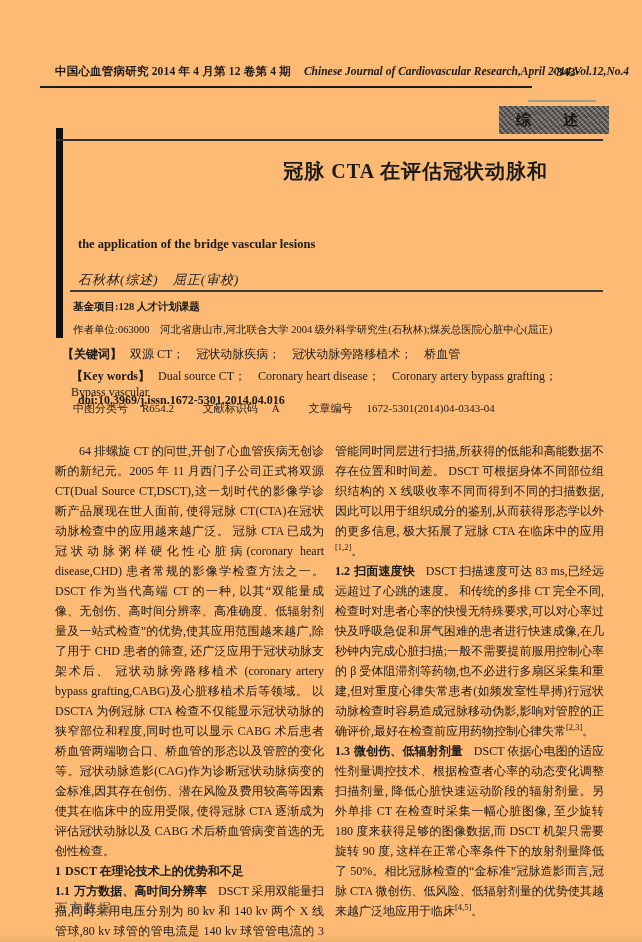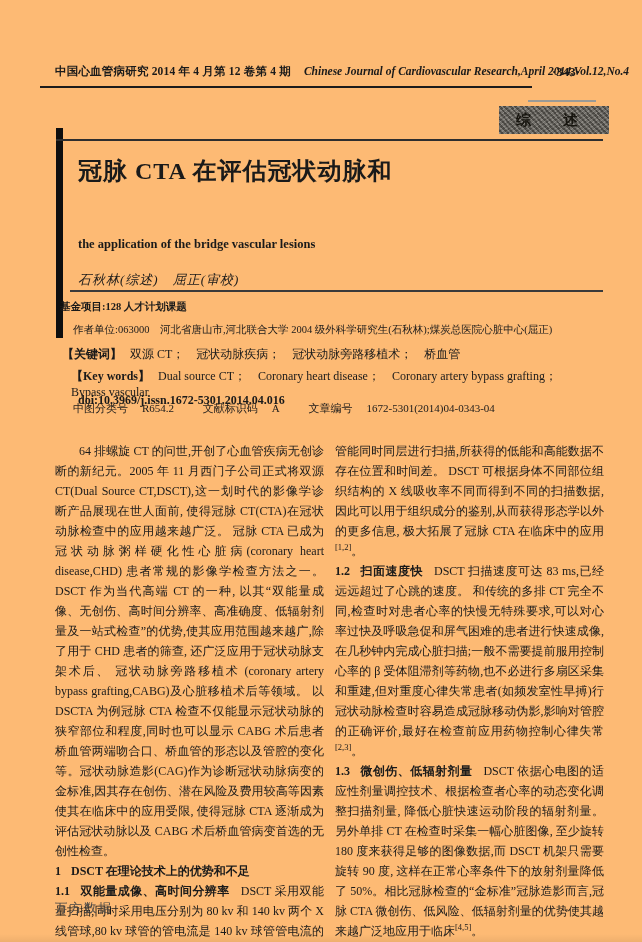--- a/index.html
+++ b/index.html
@@ -31,43 +31,43 @@
     background-image:
       repeating-linear-gradient(47deg, rgba(255,255,255,.14) 0 2px, rgba(0,0,0,.20) 2px 4px),
       repeating-linear-gradient(-33deg, rgba(255,255,255,.10) 0 1px, rgba(0,0,0,.14) 1px 3px);
     color:#17150f; font-weight:700; font-size:15px; letter-spacing:14px;
     font-family:"Liberation Sans", sans-serif;
   }
 
   
   .vbar { position:absolute; top:128px; left:56px; width:7px; height:210px; background:#0e0e0e; }
   .rule-title { position:absolute; top:139px; left:56px; width:547px; height:2px; background:#2e2e2e; }
-  .title { position:absolute; top:153px; left:78px; width:470px; font-size:24px; font-weight:700; line-height:36px; letter-spacing:1px; }
+  .title { position:absolute; top:153px; left:78px; width:470px; font-size:20px; font-weight:700; line-height:36px; letter-spacing:1px;text-align:right; }
   .title-en { position:absolute; top:234px; left:78px; width:500px; font-size:12.5px; font-weight:700; line-height:21px; }
   .authors { position:absolute; top:271px; left:78px; font-size:13px; font-style:italic; font-weight:400; letter-spacing:1px; }
   .rule-authors { position:absolute; top:290px; left:70px; width:533px; height:1.5px; background:#3a3a3a; }
 
   
-  .fund  { position:absolute; top:300px; left:60px; font-size:10.5px; font-weight:600; }
+  .fund  { position:absolute; top:300px; left:73px; font-size:10.5px; font-weight:600; }
   .affil { position:absolute; top:323px; left:73px; width:530px; font-size:10.5px; white-space:nowrap; }
   .kw    { position:absolute; top:346px; left:62px; width:532px; font-size:12px; }
   .kwen  { position:absolute; top:368px; left:71px; width:532px; font-size:12px; }
   .kw b, .kwen b { margin-right:8px; }
   .doi   { position:absolute; top:393px; left:78px; font-size:12px; font-weight:700; }
   .meta  { position:absolute; top:401px; left:73px; font-size:11px; font-weight:400; }
   .meta .lab { margin-right:14px; }
   .meta .pair { margin-right:26px; }
 
   
   .body { position:absolute; top:441px; left:55px; width:549px; display:flex; gap:11px; }
   .col { width:269px; font-size:12px; line-height:20px; text-align:justify; }
   .col p { margin:0; }
   .indent { text-indent:2em; }
   .sec { font-weight:700; margin-top:1px; }
-  .snum { margin-right:10px; font-weight:700; }
+  .snum { margin-right:4px; font-weight:700; }
   .stitle { margin-right:11px; font-weight:700; }
   sup { font-size:8.5px; line-height:0; }
 
   .watermark { position:absolute; top:900px; left:55px; font-size:12.5px; color:#454545; letter-spacing:2px; font-family:"Liberation Sans", sans-serif; }
 </style>
 </head>
 <body>
 
 <div class="page">
 
@@ -104,21 +104,21 @@
   <div class="meta">
     <span class="pair"><span class="lab">中图分类号</span><span>R654.2</span></span>
     <span class="pair"><span class="lab">文献标识码</span><span>A</span></span>
     <span class="pair"><span class="lab">文章编号</span><span>1672-5301(2014)04-0343-04</span></span>
   </div>
 
   <div class="body">
     <div class="col">
       <p class="indent">64 排螺旋 CT 的问世,开创了心血管疾病无创诊断的新纪元。2005 年 11 月西门子公司正式将双源 CT(Dual Source CT,DSCT),这一划时代的影像学诊断产品展现在世人面前, 使得冠脉 CT(CTA)在冠状动脉检查中的应用越来越广泛。 冠脉 CTA 已成为冠状动脉粥样硬化性心脏病(coronary heart disease,CHD) 患者常规的影像学检查方法之一。DSCT 作为当代高端 CT 的一种, 以其“双能量成像、无创伤、高时间分辨率、高准确度、低辐射剂量及一站式检查”的优势,使其应用范围越来越广,除了用于 CHD 患者的筛查, 还广泛应用于冠状动脉支架术后、 冠状动脉旁路移植术 (coronary artery bypass grafting,CABG)及心脏移植术后等领域。 以 DSCTA 为例冠脉 CTA 检查不仅能显示冠状动脉的狭窄部位和程度,同时也可以显示 CABG 术后患者桥血管两端吻合口、桥血管的形态以及管腔的变化等。冠状动脉造影(CAG)作为诊断冠状动脉病变的金标准,因其存在创伤、潜在风险及费用较高等因素使其在临床中的应用受限, 使得冠脉 CTA 逐渐成为评估冠状动脉以及 CABG 术后桥血管病变首选的无创性检查。</p>
       <p class="sec"><span class="snum">1</span><span>DSCT 在理论技术上的优势和不足</span></p>
-      <p><b class="snum">1.1</b><b class="stitle">双能量成像、高时间分辨率</b><span>DSCT 采用双能量扫描,同时采用电压分别为 80 kv 和 140 kv 两个 X 线管球,80 kv 球管的管电流是 140 kv 球管管电流的 3 倍,足以保证射线携带足够的能量。 两个球</span></p>
+      <p><b class="snum">1.1</b><b class="stitle">万方数据、高时间分辨率</b><span>DSCT 采用双能量扫描,同时采用电压分别为 80 kv 和 140 kv 两个 X 线管球,80 kv 球管的管电流是 140 kv 球管管电流的 3 倍,足以保证射线携带足够的能量。 两个球</span></p>
     </div>
     <div class="col">
       <p><span>管能同时同层进行扫描,所获得的低能和高能数据不存在位置和时间差。 DSCT 可根据身体不同部位组织结构的 X 线吸收率不同而得到不同的扫描数据,因此可以用于组织成分的鉴别,从而获得形态学以外的更多信息, 极大拓展了冠脉 CTA 在临床中的应用</span><sup>[1,2]</sup><span>。</span></p>
       <p><b class="snum">1.2</b><b class="stitle">扫面速度快</b><span>DSCT 扫描速度可达 83 ms,已经远远超过了心跳的速度。 和传统的多排 CT 完全不同,检查时对患者心率的快慢无特殊要求,可以对心率过快及呼吸急促和屏气困难的患者进行快速成像,在几秒钟内完成心脏扫描;一般不需要提前服用控制心率的 β 受体阻滞剂等药物,也不必进行多扇区采集和重建,但对重度心律失常患者(如频发室性早搏)行冠状动脉检查时容易造成冠脉移动伪影,影响对管腔的正确评价,最好在检查前应用药物控制心律失常</span><sup>[2,3]</sup><span>。</span></p>
       <p><b class="snum">1.3</b><b class="stitle">微创伤、低辐射剂量</b><span>DSCT 依据心电图的适应性剂量调控技术、根据检查者心率的动态变化调整扫描剂量, 降低心脏快速运动阶段的辐射剂量。另外单排 CT 在检查时采集一幅心脏图像, 至少旋转 180 度来获得足够的图像数据,而 DSCT 机架只需要旋转 90 度, 这样在正常心率条件下的放射剂量降低了 50%。相比冠脉检查的“金标准”冠脉造影而言,冠脉 CTA 微创伤、低风险、低辐射剂量的优势使其越来越广泛地应用于临床</span><sup>[4,5]</sup><span>。</span></p>
       <p></p>
     </div>
   </div>
 
   <div class="watermark">万方数据</div>

